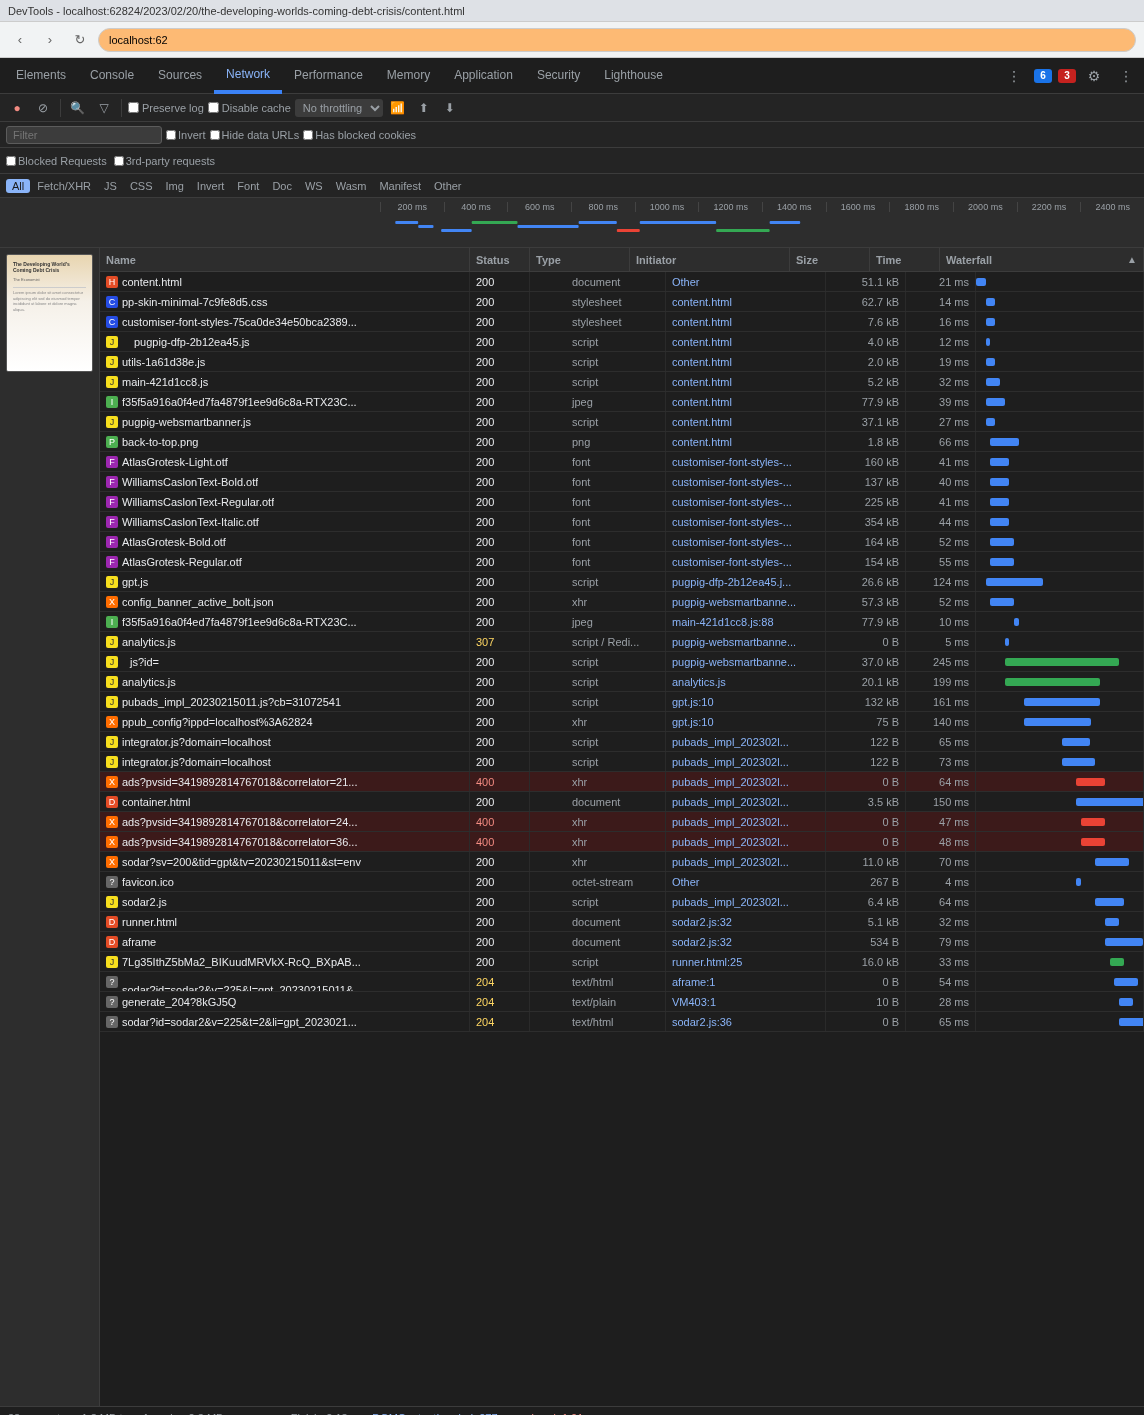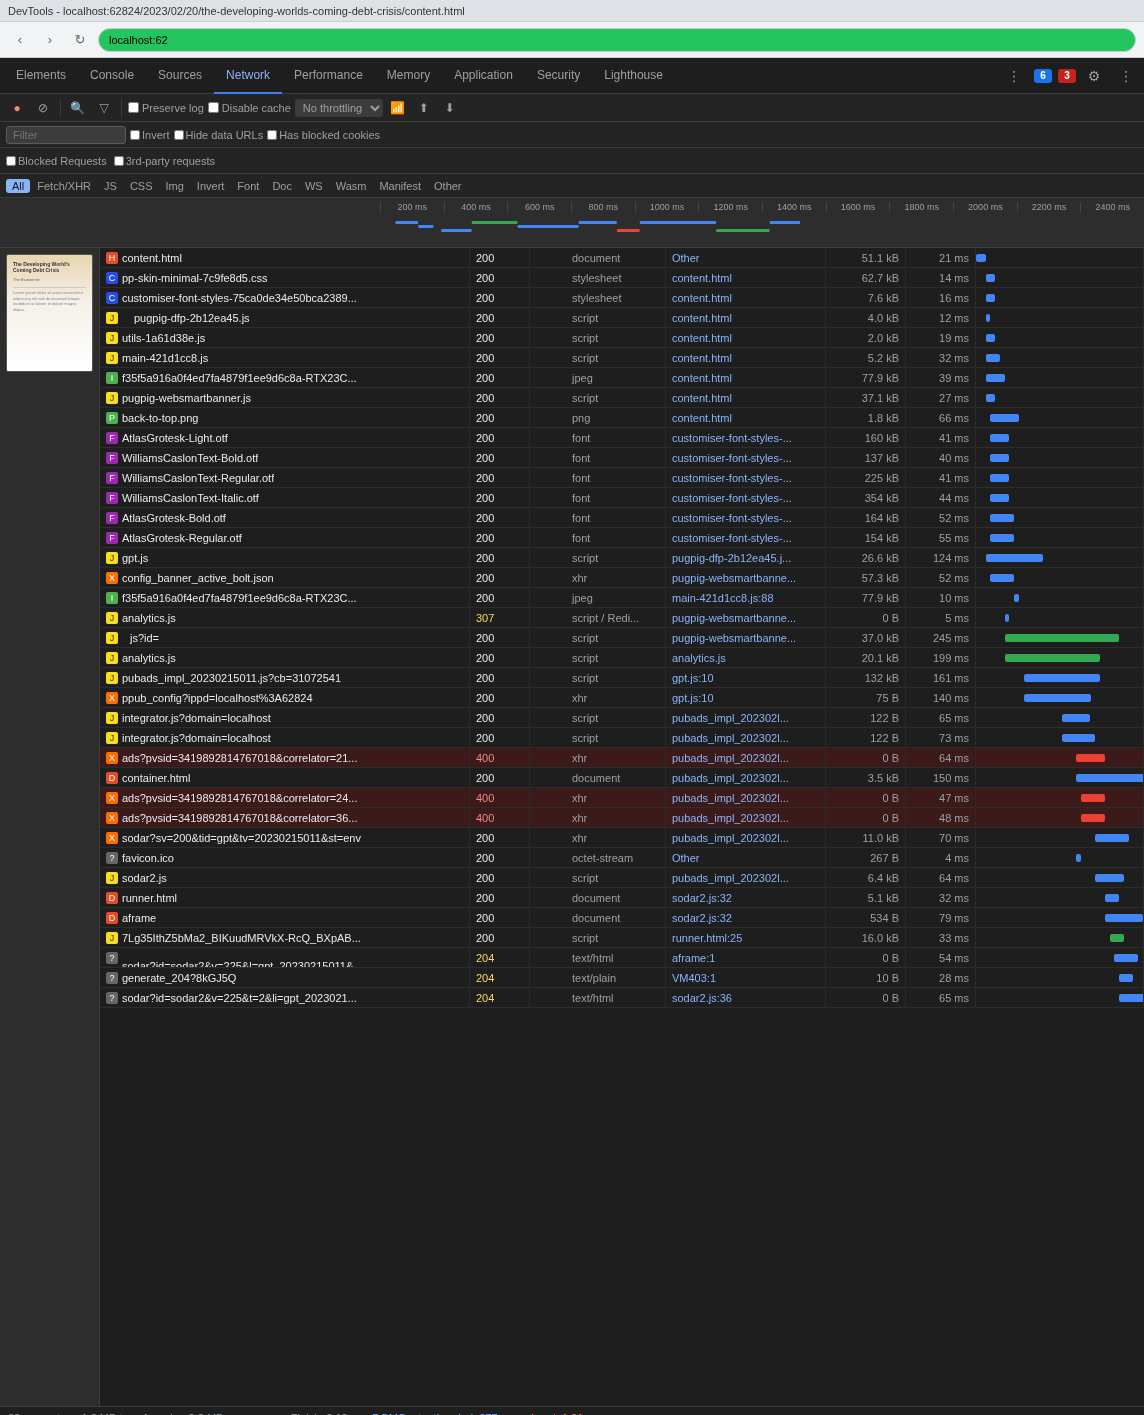--- a/index.html
+++ b/index.html
@@ -26,21 +26,21 @@
       height: 36px;
     }
     .nav-btn {
       width: 24px; height: 24px;
       border: none; background: transparent; cursor: pointer;
       display: flex; align-items: center; justify-content: center;
       border-radius: 50%; font-size: 13px; color: #666;
     }
     .address-bar {
       flex: 1; height: 24px; border: 1px solid #ccc; border-radius: 12px;
-      padding: 0 10px; font-size: 11px; background: #22c55e;
+      padding: 0 10px; font-size: 11px; background: #fdba74;
     }
 
     
     .devtools {
       background: #242424;
       display: flex;
       flex-direction: column;
       height: 1370px;
     }
 
@@ -60,21 +60,21 @@
       display: flex;
       align-items: center;
       color: #9aa0a6;
       font-size: 12px;
       cursor: pointer;
       white-space: nowrap;
       border-bottom: 2px solid transparent;
     }
     .devtools-tab.active {
       color: #8ab4f8;
-      border-bottom: 2px solid #3b82f6;
+      border-bottom: 4px solid #3b82f6;
     }
     .devtools-icons-right {
       margin-left: auto;
       display: flex;
       align-items: center;
       gap: 4px;
     }
     .icon-btn {
       width: 28px; height: 28px; border: none;
       background: transparent; cursor: pointer;
@@ -119,21 +119,21 @@
       align-items: center;
       background: #242424;
       border-bottom: 1px solid #3c3c3c;
       padding: 2px 6px;
       height: 26px;
       flex-shrink: 0;
       gap: 4px;
     }
     .filter-input {
       background: #3c3c3c; border: 1px solid #5c5c5c; color: #e8eaed;
-      font-size: 11px; padding: 2px 6px; border-radius: 3px; width: 120px;
+      font-size: 11px; padding: 2px 6px; border-radius: 3px; width: 156px;
     }
     .filter-checkbox-label {
       display: flex; align-items: center; gap: 2px;
       color: #9aa0a6; font-size: 11px; cursor: pointer; white-space: nowrap;
     }
     .filter-checkbox-label input { width: 10px; height: 10px; }
     .type-filter-bar {
       display: flex;
       align-items: center;
       background: #242424;
@@ -439,20 +439,32 @@
           <div style="font-size:5px; color:#333; font-weight:bold; line-height:1.2;">The Developing World's Coming Debt Crisis</div>
           <div style="font-size:4px; color:#666; margin-top:2px;">The Economist</div>
           <div style="width:100%; height:1px; background:#ccc; margin-top:3px;"></div>
           <div style="font-size:4px; color:#888; line-height:1.4;">Lorem ipsum dolor sit amet consectetur adipiscing elit sed do eiusmod tempor incididunt ut labore et dolore magna aliqua.</div>
         </div>
       </div>
     </div>
 
     <div class="network-table">
 
+      <div class="table-header">
+        <div class="th th-name">Name</div>
+        <div class="th th-status">Status</div>
+        <div class="th th-type">Type</div>
+        <div class="th th-initiator">Initiator</div>
+        <div class="th th-size">Size</div>
+        <div class="th th-time">Time</div>
+        <div class="th th-waterfall" style="display:flex; align-items:center; justify-content:space-between;">
+          <span>Waterfall</span>
+          <span style="font-size:10px; color:#9aa0a6;">▲</span>
+        </div>
+      </div>
 
       <div id="table-body">
           <div class="table-row">
     <div class="td td-name">
       <div class="file-icon icon-html">H</div>
       <span style="overflow:hidden; text-overflow:ellipsis; white-space:nowrap; max-width:340px;">content.html</span>
     </div>
     <div class="td td-status ">200</div>
     <div class="td td-type">document</div>
     <div class="td td-initiator">Other</div>

